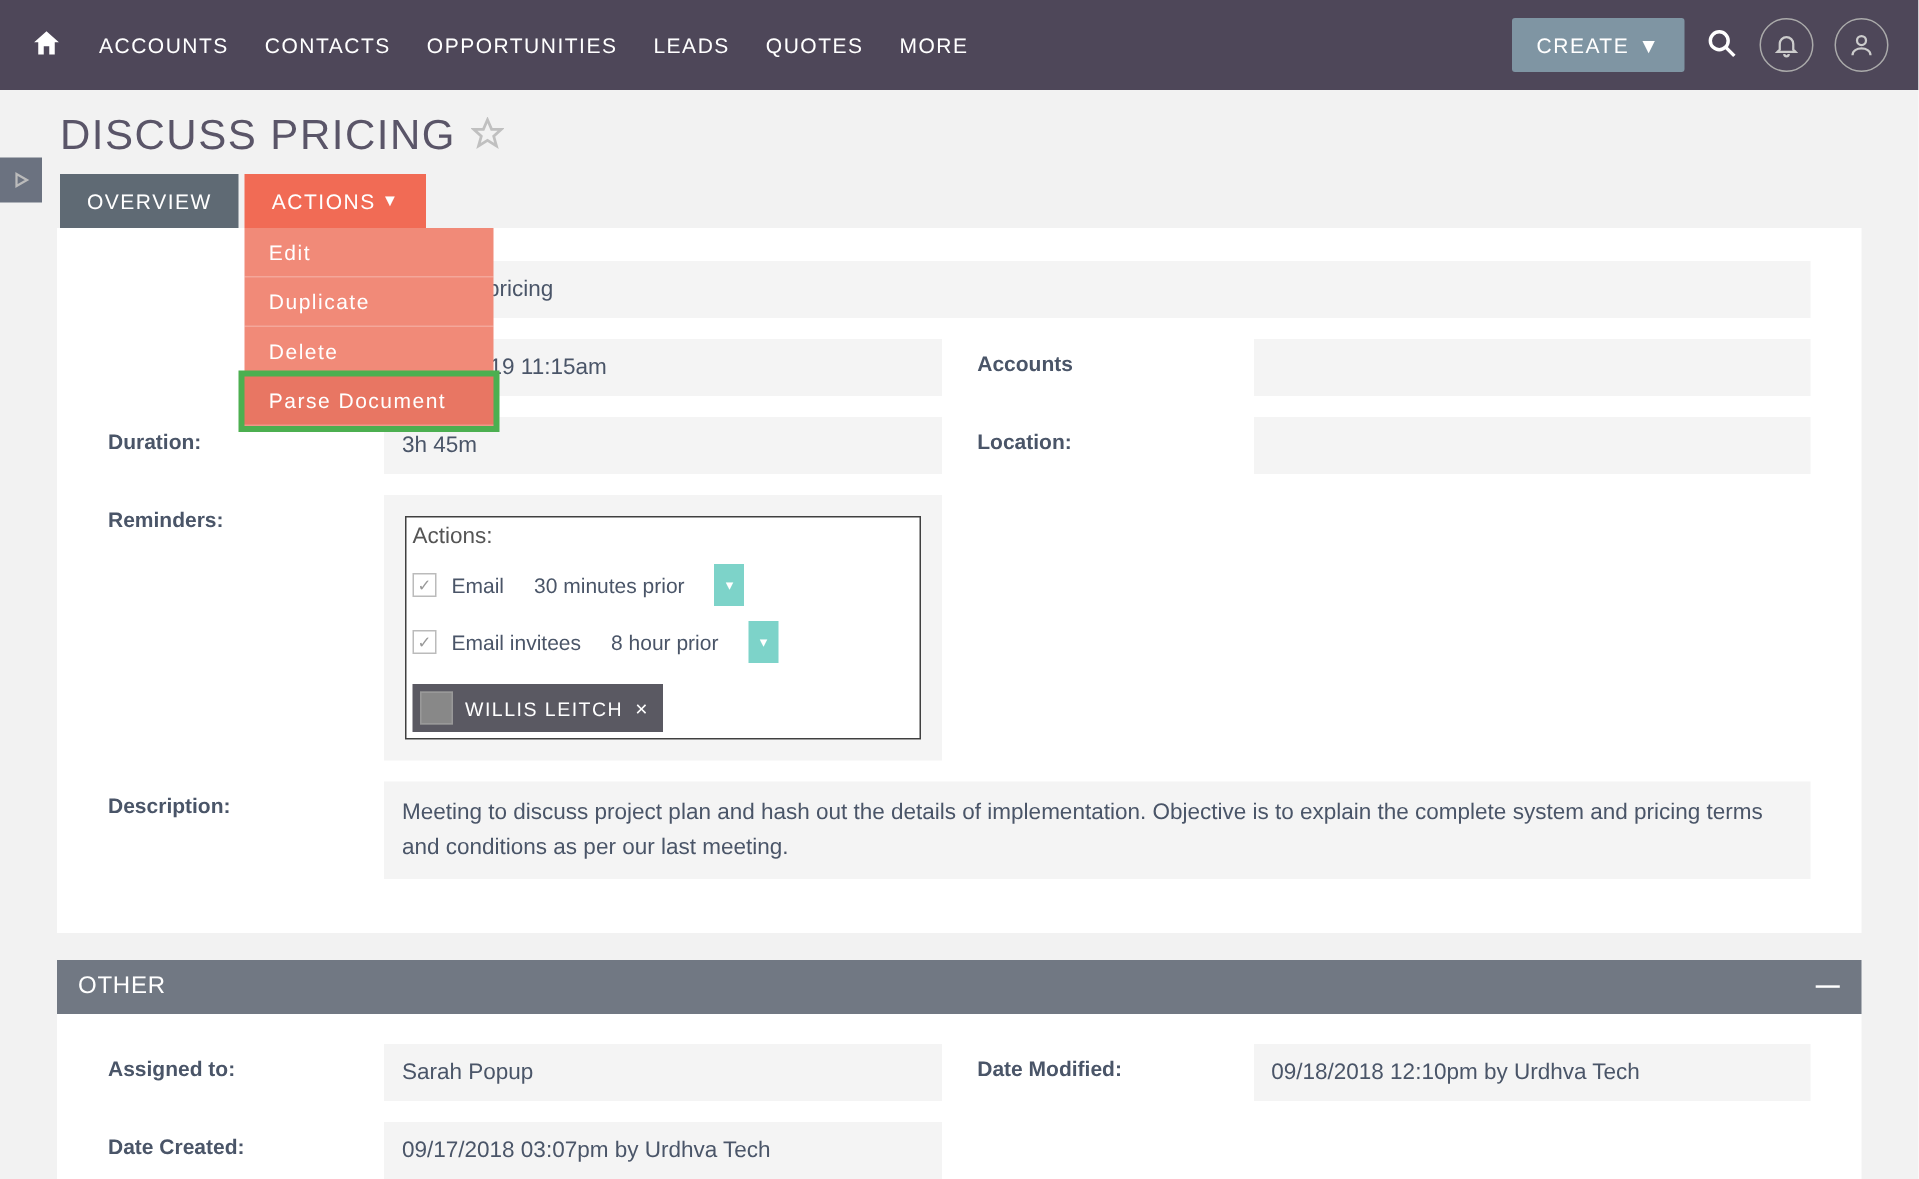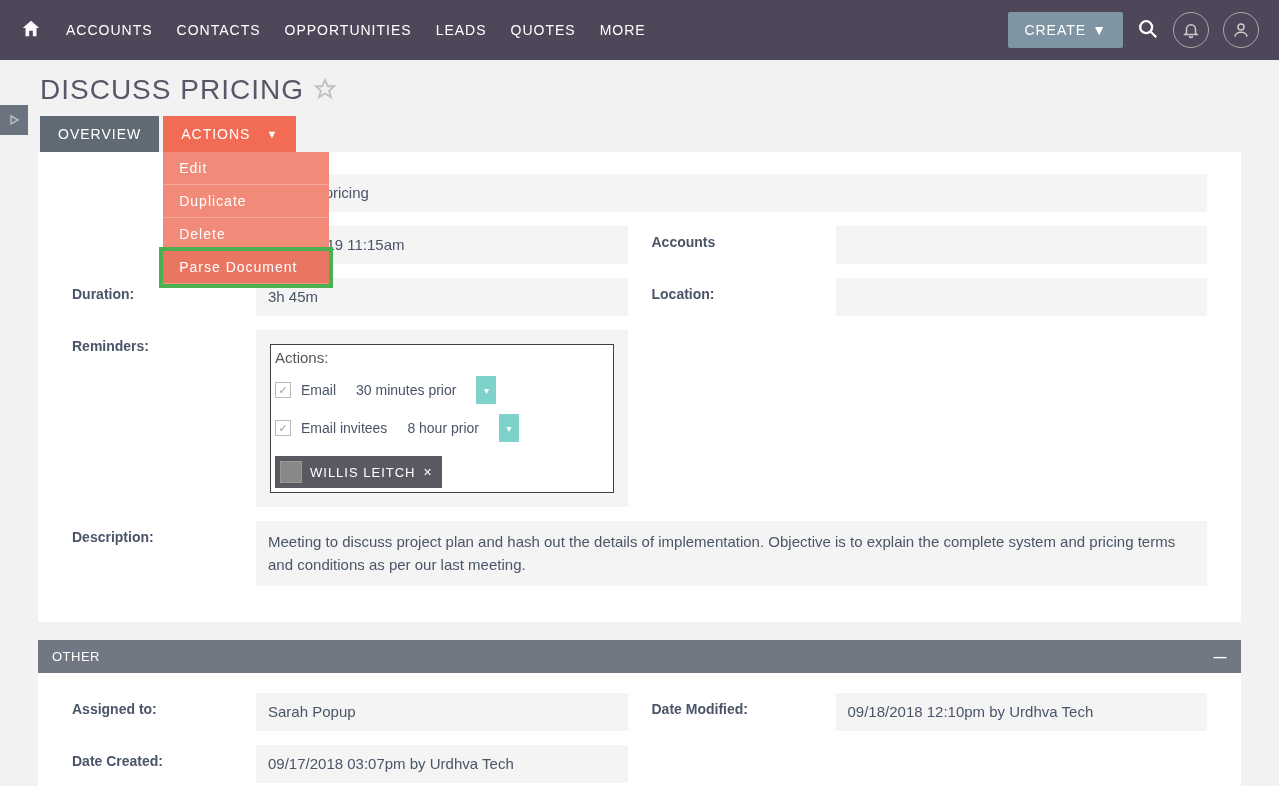--- a/index.html
+++ b/index.html
@@ -20,21 +20,21 @@
 .page-title { font-size: 28px; font-weight: 300; color: #5a5568; letter-spacing: 1px; }
 .star-icon { color: #bbb; }
 
 
 .side-play { position: absolute; left: 0; top: 105px; width: 28px; height: 30px; background: #6b7280; display: flex; align-items: center; justify-content: center; color: #bbb; }
 
 
 .tabs { margin-left: 40px; display: flex; gap: 4px; }
 .tab { padding: 10px 18px; font-size: 14px; letter-spacing: 1px; cursor: pointer; color: #fff; }
 .tab.overview { background: #5f6a74; }
-.tab.actions { background: #f16b55; display: flex; align-items: center; gap: 16px; position: relative; }
+.tab.actions { background: #f16b55; display: flex; align-items: center; gap: 4px; position: relative; }
 
 
 .actions-menu { position: absolute; top: 100%; left: 0; width: 166px; background: #f18a78; }
 .actions-menu .mi { padding: 8px 16px; color: #fff; font-size: 14px; border-bottom: 1px solid rgba(255,255,255,0.25); cursor: pointer; }
 .actions-menu .mi.highlight { background: #e87663; box-shadow: 0 0 0 4px #4caf50; position: relative; z-index: 2; }
 
 
 .card { background: #fff; margin: 0 38px 18px; padding: 22px 34px; }
 .row { display: flex; gap: 24px; margin-bottom: 14px; }
 .col { flex: 1; display: flex; }
@@ -45,21 +45,21 @@
 .inner-box h4 { font-size: 15px; font-weight: 400; color: #555; margin-bottom: 10px; }
 .check-line { display: flex; align-items: center; gap: 10px; margin-bottom: 10px; }
 .chk { width: 16px; height: 16px; border: 1px solid #bbb; display: inline-flex; align-items: center; justify-content: center; font-size: 11px; color: #999; }
 .select-like { background: #fff; padding: 5px 10px; font-size: 14px; }
 .select-arrow { width: 20px; height: 28px; background: #7dd3c9; display: inline-flex; align-items: center; justify-content: center; color: #fff; font-size: 10px; }
 .invitee-chip { display: inline-flex; align-items: center; background: #5a5962; color: #fff; padding: 5px 9px 5px 5px; gap: 8px; font-size: 13px; letter-spacing: 1px; margin-top: 4px; }
 .ava { width: 22px; height: 22px; border: 1px solid #999; background: #888; }
 .chip-x { font-size: 14px; cursor: pointer; }
 
 
-.other-header { background: #717883; color: #fff; margin: 0 38px; padding: 9px 14px; font-size: 13px; letter-spacing: 0.5px; display: flex; align-items: center; }
+.other-header { background: #717883; color: #fff; margin: 0 38px; padding: 9px 14px; font-size: 16px; letter-spacing: 0.5px; display: flex; align-items: center; }
 .collapse-icon { margin-left: auto; font-weight: bold; }
 .other-body { background: #fff; margin: 0 38px; padding: 20px 34px; }
 </style>
 </head>
 <body>
 
 <div class="topnav">
   <div class="topnav-left">
     <span class="home-icon">
       <svg width="22" height="22" viewBox="0 0 24 24" fill="#fff">

